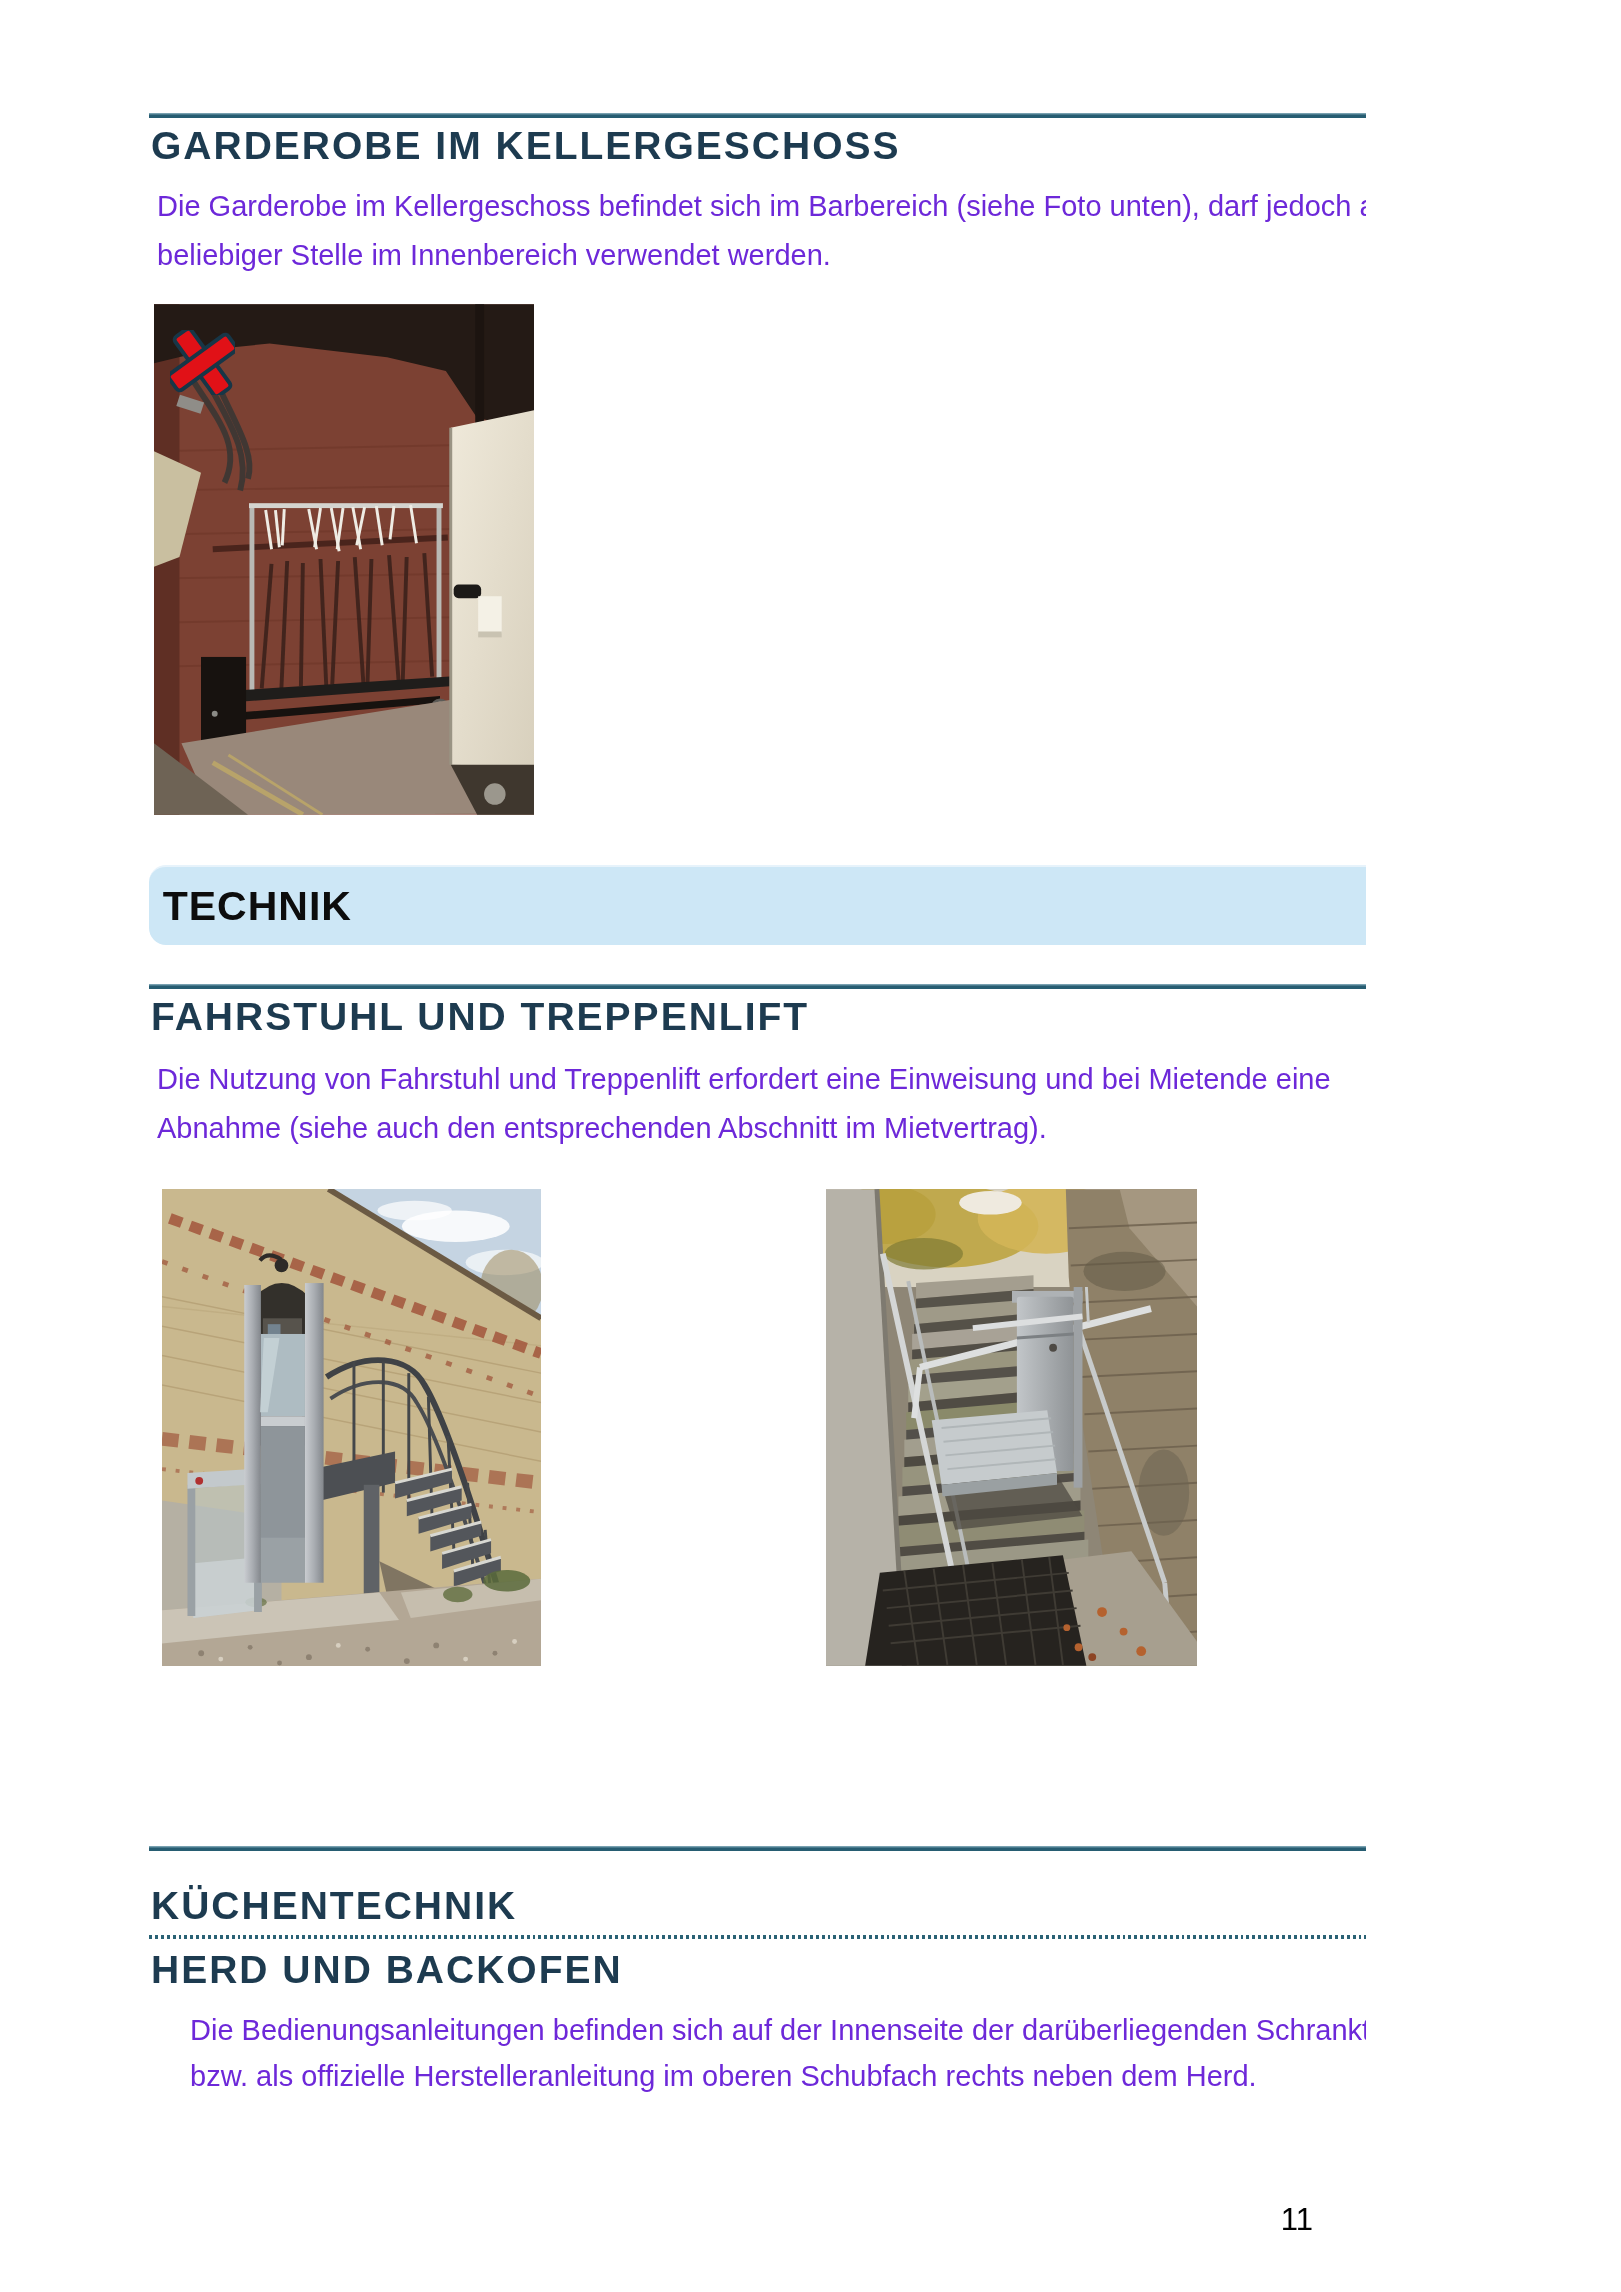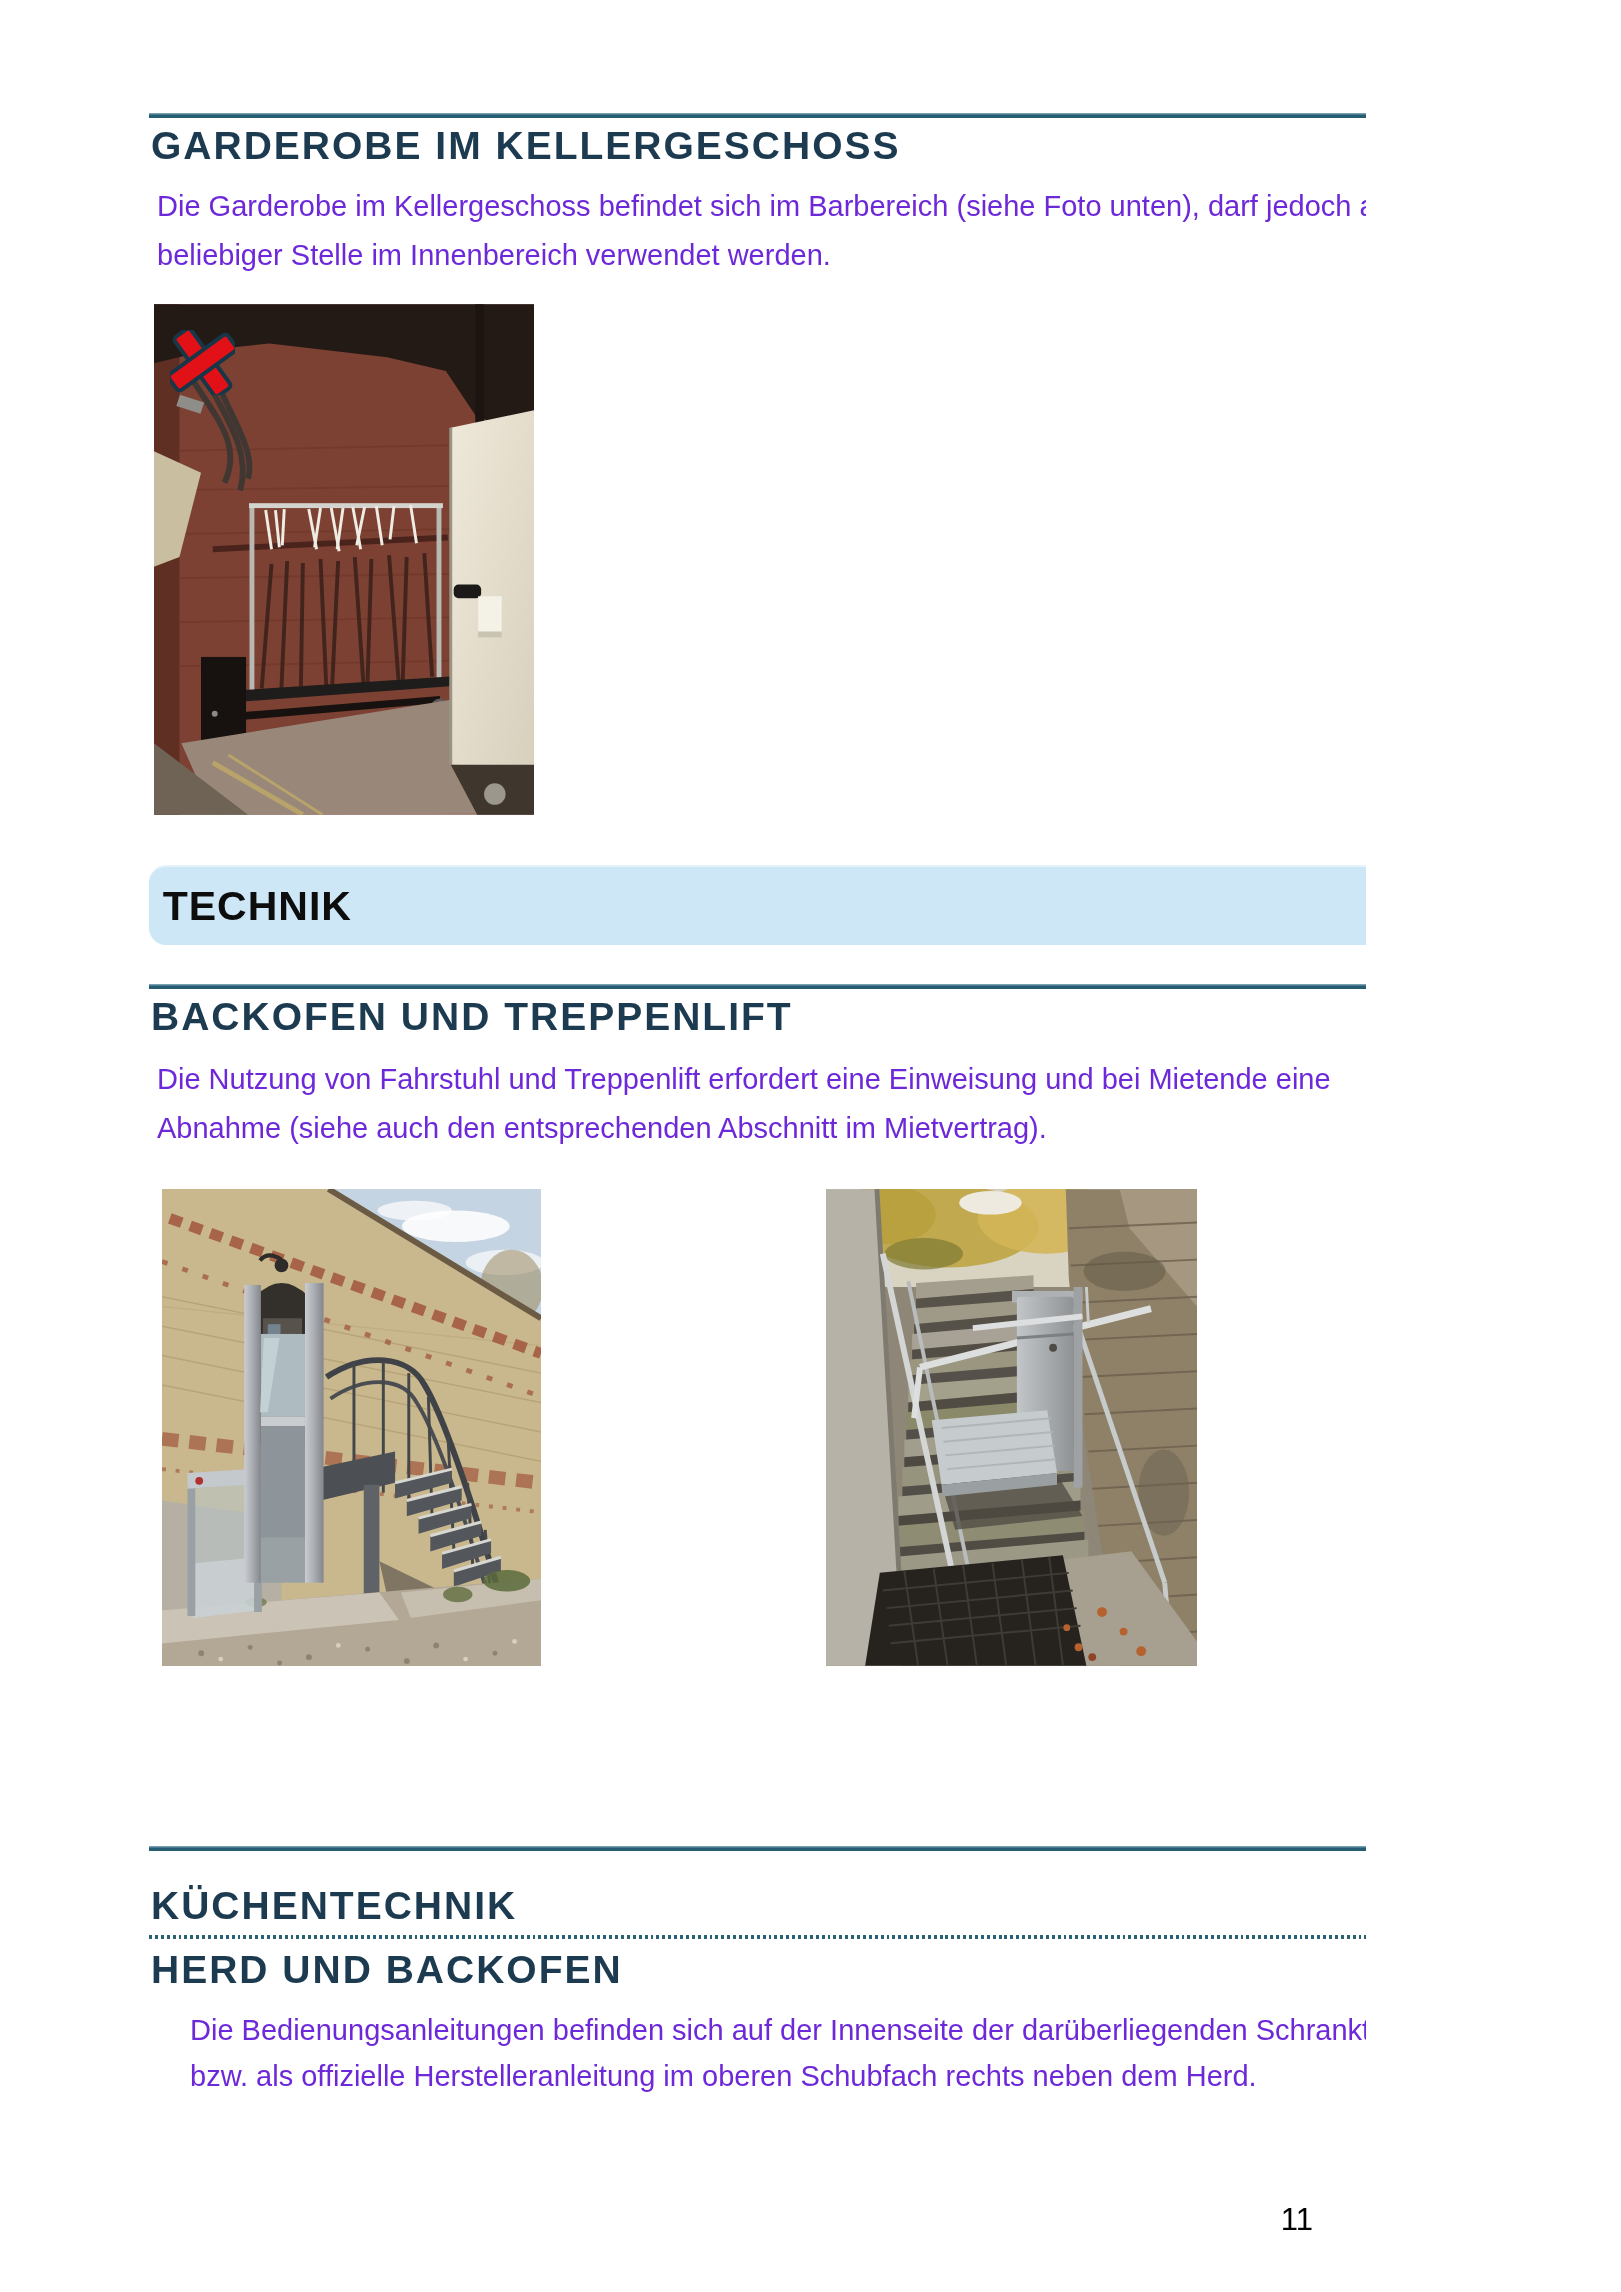--- a/index.html
+++ b/index.html
@@ -144,21 +144,21 @@
         <rect x="-4" y="23" width="74" height="20" rx="4" transform="rotate(-45 33 33)" fill="#e11117" stroke="#173647" stroke-width="4"></rect>
       </g>
     </svg>
   </div>
 
   <div class="banner">
     <div class="banner-title">TECHNIK</div>
   </div>
 
   <div class="rule" style="top:984px"></div>
-  <div class="h2" style="top:993px">BACKOFEN UND TREPPENLIFT</div>
+  <div class="h2" style="top:993px">FAHRSTUHL UND TREPPENLIFT</div>
   <div class="para" style="top:1055px">Die Nutzung von Fahrstuhl und Treppenlift erfordert eine Einweisung und bei Mietende eine Abnahme (siehe auch den entsprechenden Abschnitt im Mietvertrag).</div>
 
   <div class="photo" style="left:162px;top:1189px;width:379px;height:477px">
     <svg width="379" height="477" viewBox="0 0 387 487">
       <defs>
         <linearGradient id="colg" x1="0" y1="0" x2="1" y2="0">
           <stop offset="0" stop-color="#c9ccd0"></stop>
             <stop offset="0.5" stop-color="#a9adb2"></stop>
             <stop offset="1" stop-color="#83878c"></stop>
         </linearGradient>

